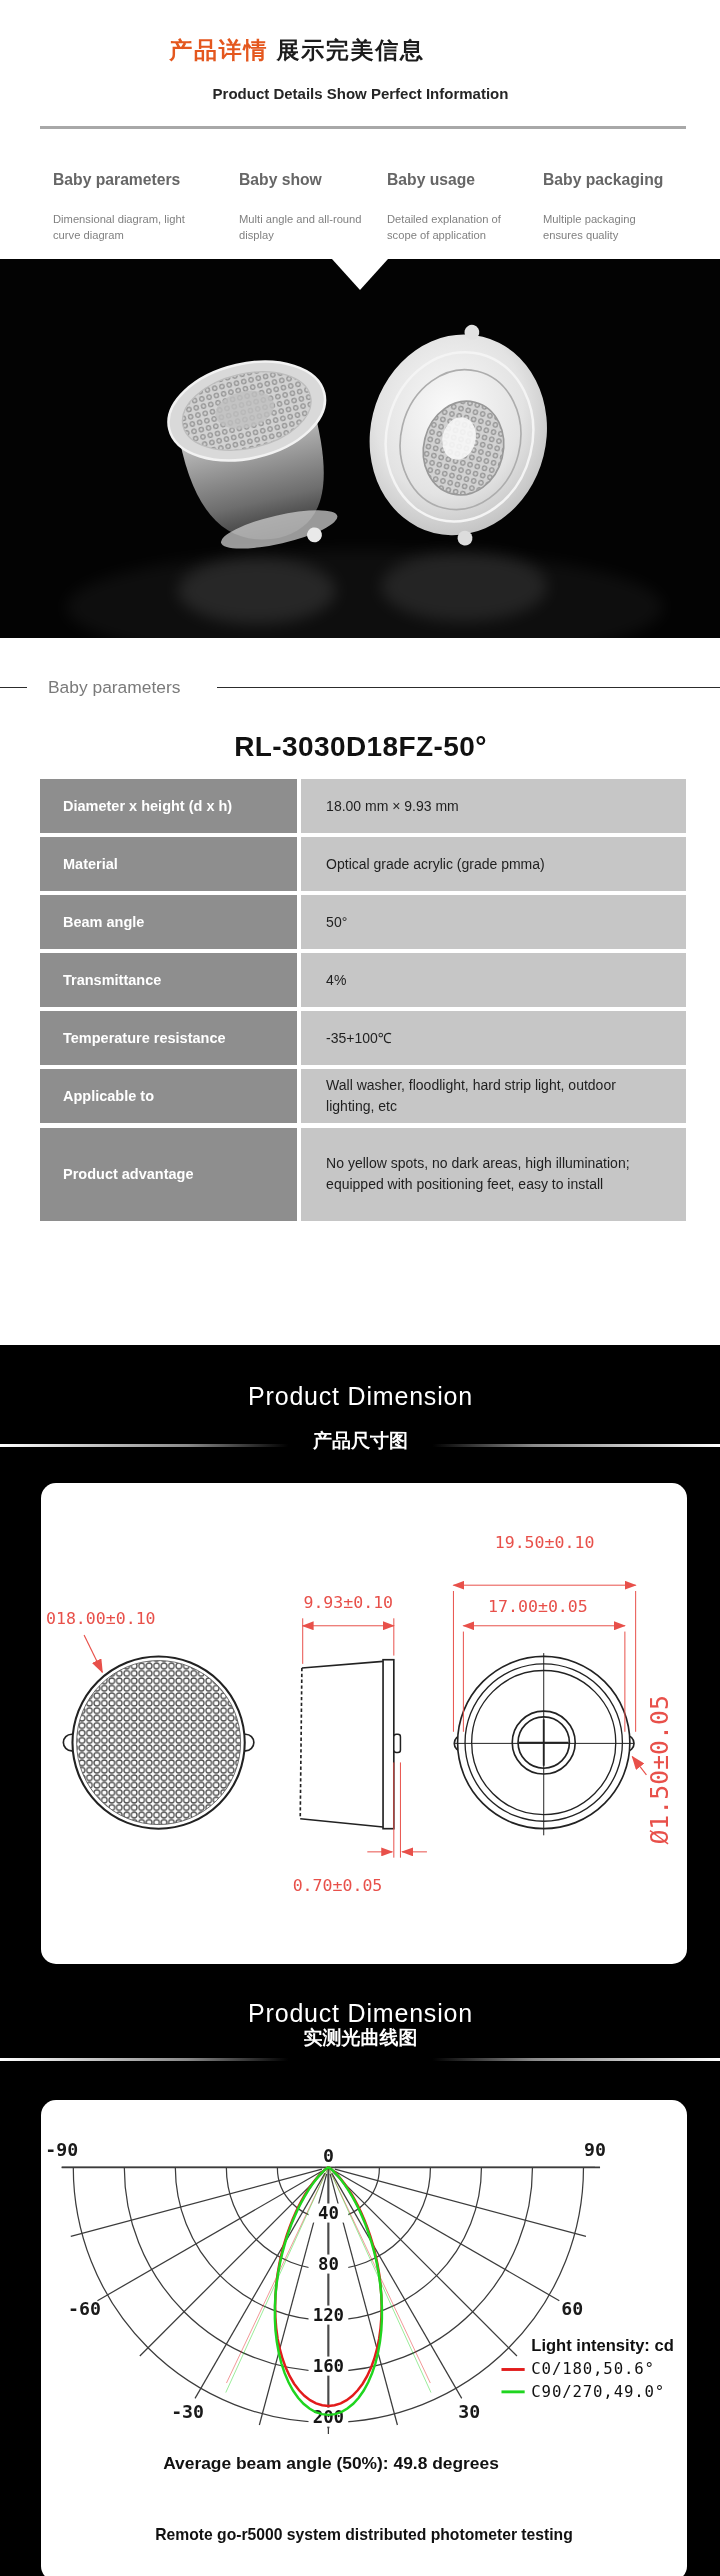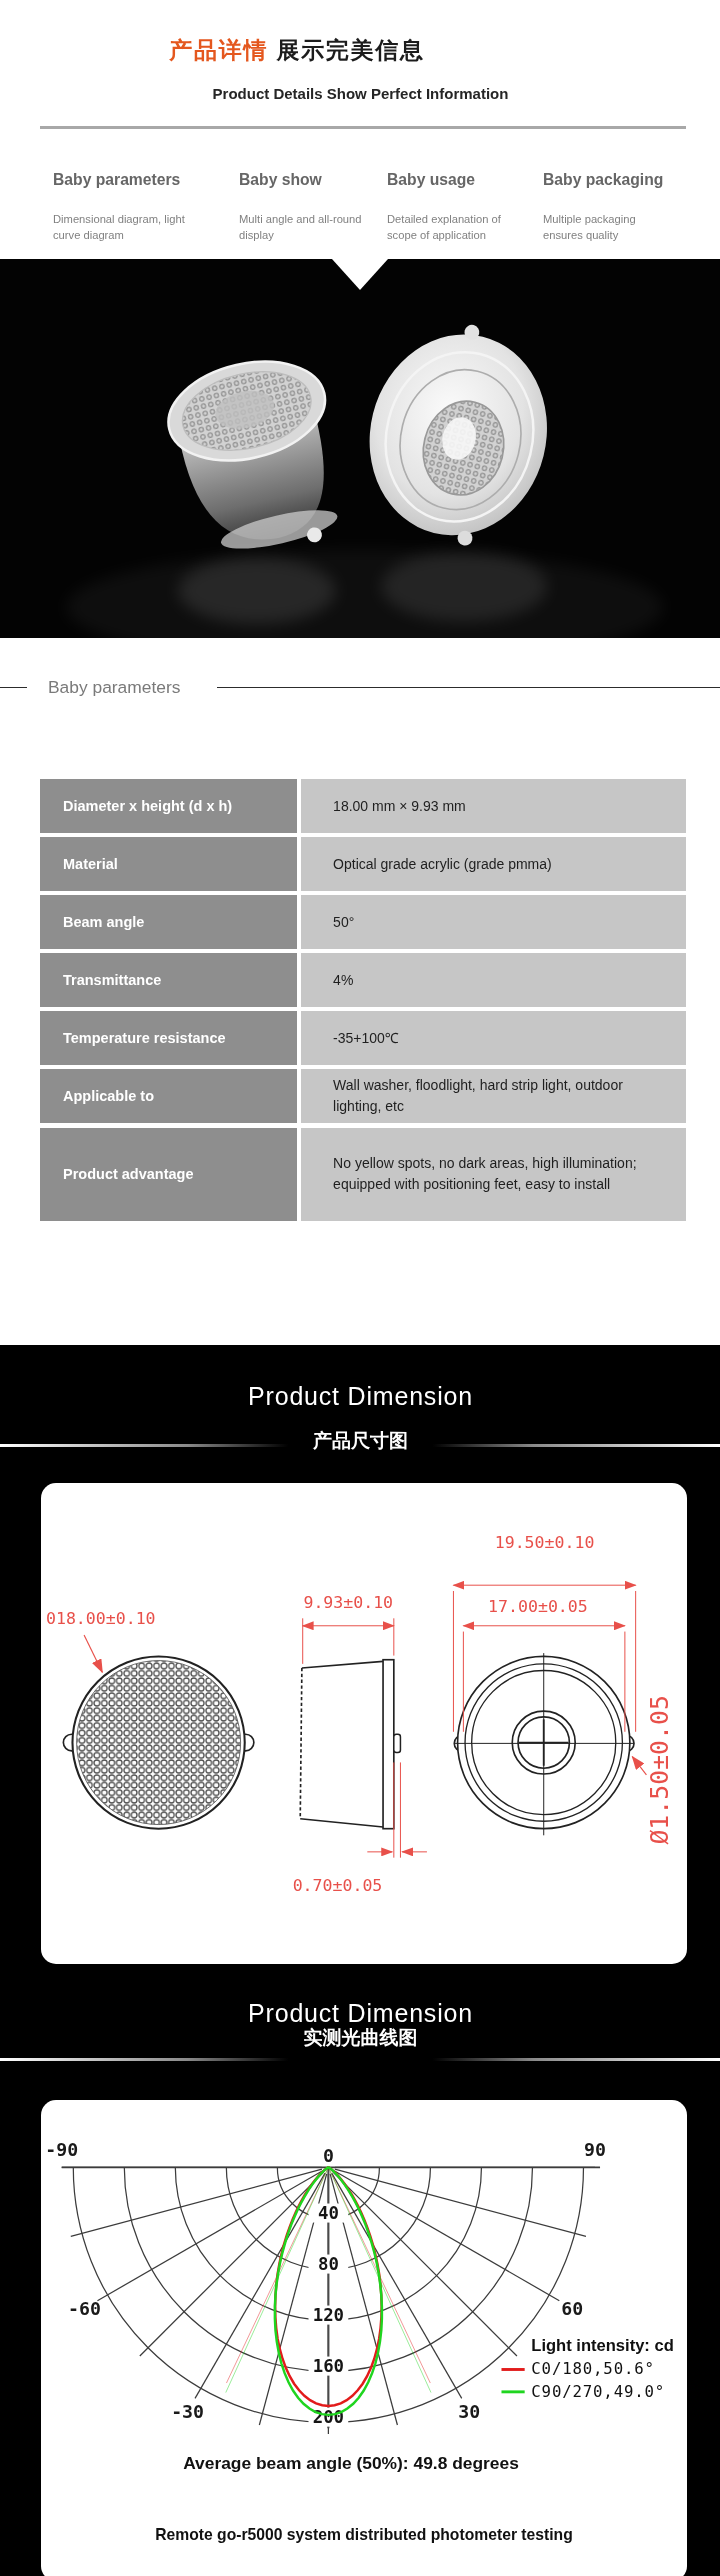--- a/index.html
+++ b/index.html
@@ -37,38 +37,38 @@
   
   .product-title{position:absolute;top:731px;left:0;width:721px;text-align:center;
                  font-size:28px;font-weight:800;color:#111;letter-spacing:0.4px;}
 
   
   .spec-table{position:absolute;top:779px;left:40px;width:646px;}
   .spec-row{display:flex;margin-bottom:4.1px;}
   .spec-label{width:234px;background:#8e8e8e;color:#fff;font-weight:700;font-size:14.5px;
               display:flex;align-items:center;padding-left:23px;flex-shrink:0;}
   .spec-value{flex:1;background:#c6c6c6;color:#1f1f1f;font-size:14px;line-height:21px;
-              display:flex;align-items:center;padding-left:32px;padding-right:20px;margin-left:4.1px;}
+              display:flex;align-items:center;padding-left:25px;padding-right:20px;margin-left:4.1px;}
   .h65 .spec-label,.h65 .spec-value{height:54px;}
   .h112 .spec-label,.h112 .spec-value{height:93px;}
 
   
   .dark{position:absolute;top:1313px;left:0;width:721px;height:1263px;background:#000;margin-top:32px;}
   .dk-head{position:absolute;left:0;width:721px;text-align:center;color:#fff;}
   .dk-en{font-size:25px;font-weight:400;letter-spacing:0.8px;}
   .hline{position:absolute;left:0;width:721px;height:2.5px;
          background:linear-gradient(90deg,#ffffff 0%,#8a8a8a 26%,rgba(120,120,120,0) 40%,rgba(120,120,120,0) 60%,#8a8a8a 74%,#ffffff 100%);}
   .dk-zh{position:absolute;left:0;width:721px;text-align:center;}
   .dk-zh span{display:inline-block;background:#000;color:#fff;font-size:19px;font-weight:700;
               padding:0 15px;position:relative;font-family:Liberation Serif, serif;}
   .card{position:absolute;left:41px;width:646px;height:481px;background:#fff;border-radius:15px;}
   .card svg{position:absolute;top:0;left:0;}
 
   .avg-cap{position:absolute;top:353px;left:0;width:580px;text-align:center;
-           font-size:17.4px;font-weight:700;color:#111;padding-left:20px;}
+           font-size:17.4px;font-weight:700;color:#111;}
   .foot-cap{position:absolute;top:426px;left:0;width:646px;text-align:center;
             font-size:15.7px;font-weight:700;color:#111;}
 
   .dim-label{font-family:"DejaVu Sans Mono",monospace;font-size:20px;}
   text{font-family:"Liberation Sans",sans-serif;}
 </style>
 </head>
 <body>
 
 <div class="page">
@@ -147,20 +147,21 @@
     </svg>
     <div class="notch"></div>
   </div>
 
   <div class="label-row">
     <span class="label-line ll-left"></span>
     <span class="label-text">Baby parameters</span>
     <span class="label-line ll-right"></span>
   </div>
 
+  <div class="product-title">RL-3030D18FZ-50°</div>
 
   <div class="spec-table">
     <div class="spec-row h65">
       <div class="spec-label">Diameter x height (d x h)</div>
       <div class="spec-value">18.00 mm × 9.93 mm</div>
     </div>
     <div class="spec-row h65">
       <div class="spec-label">Material</div>
       <div class="spec-value">Optical grade acrylic (grade pmma)</div>
     </div>

